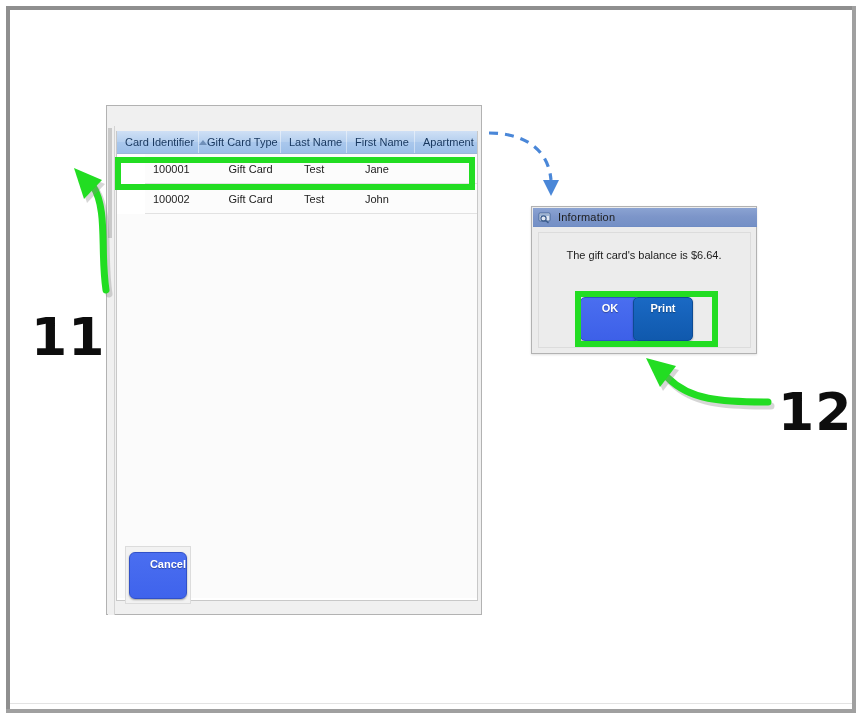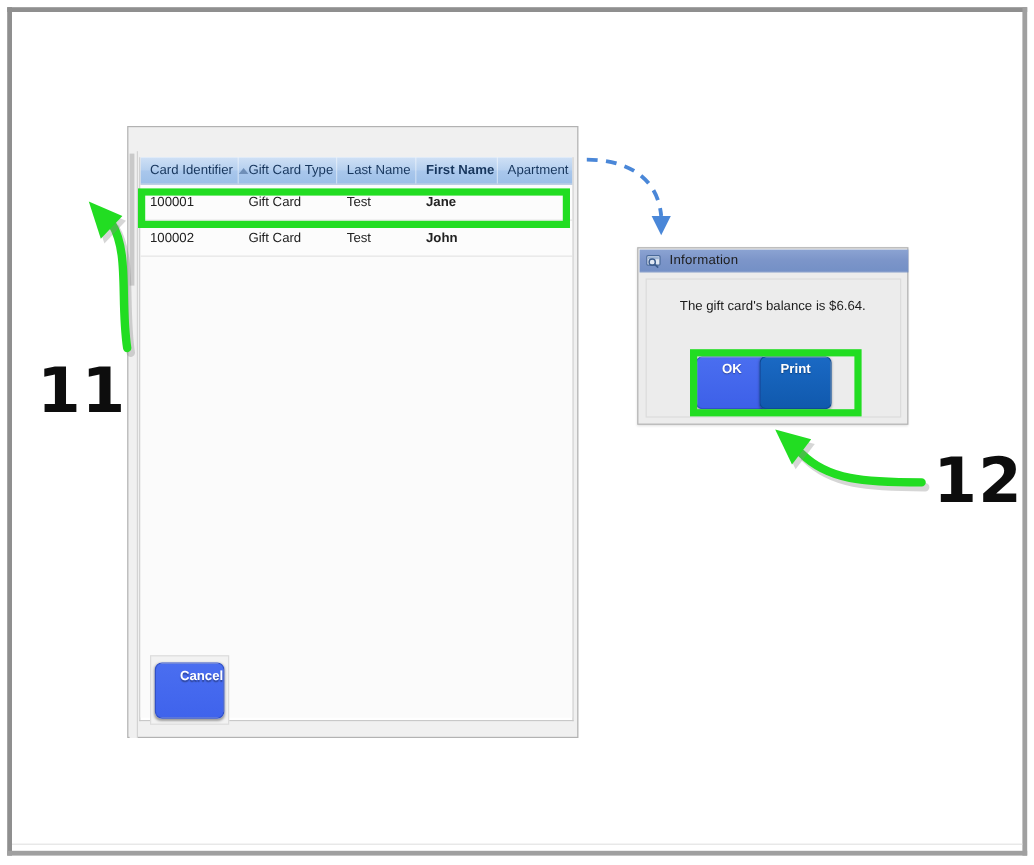--- a/index.html
+++ b/index.html
@@ -130,40 +130,41 @@
     border-right: 4px solid transparent;
     border-bottom: 5px solid #6f8fb8;
     display: inline-block;
   }
   .grid-row {
     display: flex;
     height: 30px;
     background: #fcfcfc;
     border-bottom: 1px solid #e2e2e2;
     box-sizing: border-box;
+    margin-left: 28px;
   }
   .grid-td {
     font-size: 11px;
     color: #222222;
     display: flex;
     align-items: center;
     padding-left: 8px;
     box-sizing: border-box;
     white-space: nowrap;
   }
   #grid-body-fill {
     background: #fbfbfb;
     height: 384px;
   }
 
   
   .c0 { width: 82px; }
   .c1 { width: 82px; }
   .c2 { width: 66px; }
-  .c3 { width: 68px; font-weight: bold; }
+  .c3 { width: 68px; }
   .c4 { width: 62px; }
   #cancel-box {
     position: absolute;
     left: 125px; top: 546px;
     width: 66px; height: 58px;
     background: #f2f2f2;
     border: 1px solid #dcdcdc;
     box-sizing: border-box;
   }
   #cancel-button {
@@ -273,20 +274,21 @@
     left: 0; top: 0;
     width: 862px; height: 721px;
     pointer-events: none;
   }
   .annot-number {
     position: absolute;
     font-family: "DejaVu Sans", sans-serif;
     font-weight: bold;
     color: #0d0d0d;
     line-height: 1;
+    margin-top: 11px;
   }
   #annot-num-11 {
     left: 31px; top: 300px;
     font-size: 52px;
     letter-spacing: 1px;
   }
   #annot-num-12 {
     left: 778px; top: 375px;
     font-size: 52px;
     letter-spacing: 1px;

